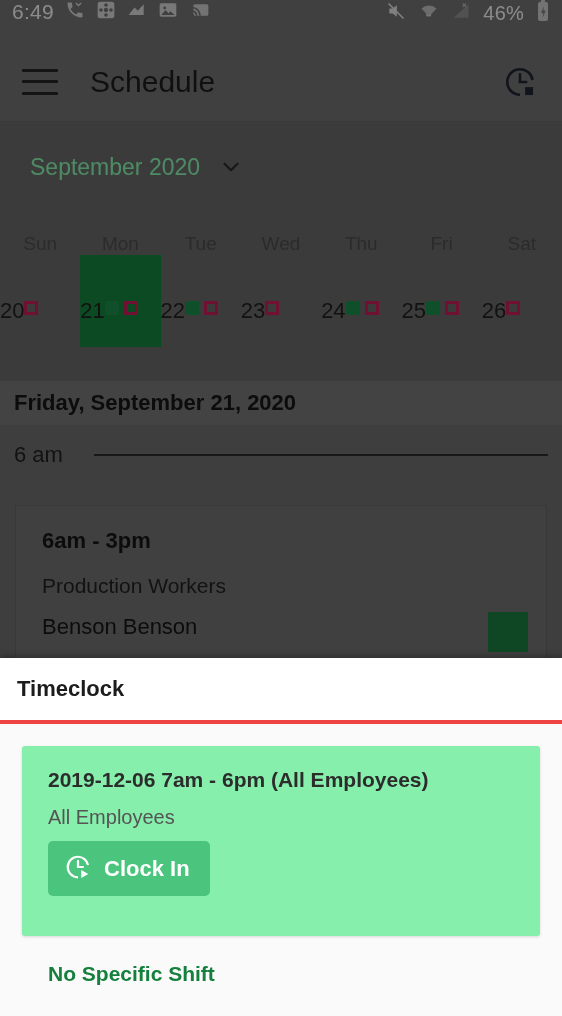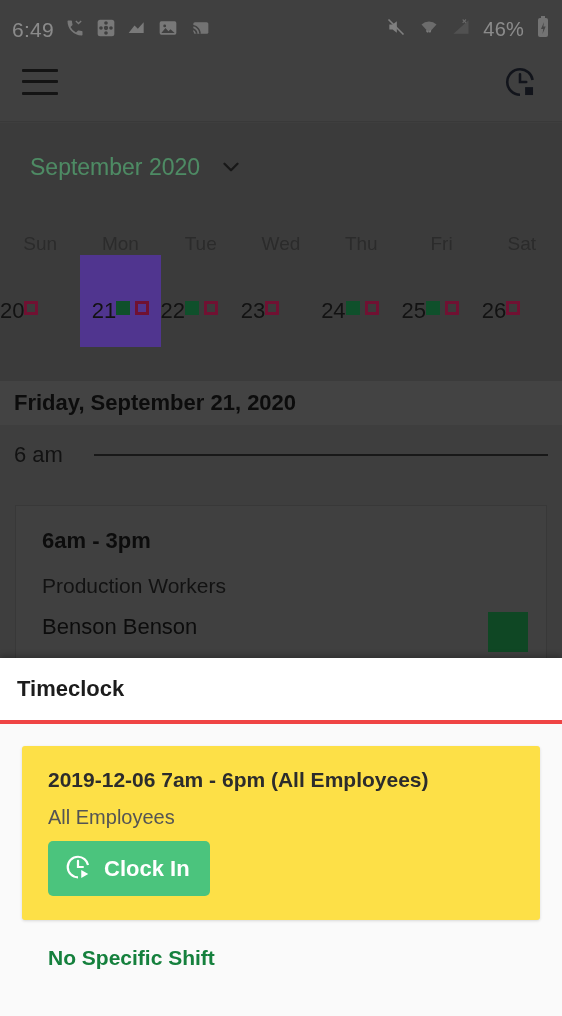--- a/index.html
+++ b/index.html
@@ -36,21 +36,21 @@
   }
 
   
   #status-bar {
     position: absolute;
     left: 0; top: 0;
     width: 562px;
     height: 42px;
     background: #6e6e6e;
     display: flex;
-    align-items: flex-end;
+    align-items: flex-start;
     padding: 0 12px;
     box-sizing: border-box;
   }
   .status-left {
     display: flex;
     align-items: center;
     gap: 11px;
   }
   .status-right {
     margin-left: auto;
@@ -152,22 +152,21 @@
     flex: 1 1 0;
     position: relative;
     height: 92px;
     display: flex;
     flex-direction: row;
     align-items: center;
     justify-content: flex-start;
     cursor: pointer;
   }
   .weekdate-cell.selected {
-    background: #8b5cf6;
-    justify-content: center;
+    background: #15803d;
   }
   .weekdate-num {
     font-size: 22px;
     color: #1f1f1f;
     margin-top: 19px;
   }
   .weekdate-markers {
     display: flex;
     align-items: center;
     gap: 5px;
@@ -287,24 +286,24 @@
   #sheet-title {
     font-size: 22px;
     font-weight: bold;
     color: #1c1c1c;
   }
   #sheet-body {
     padding: 22px 22px 0 22px;
     box-sizing: border-box;
   }
   #timeclock-card {
-    background: #fde047;
+    background: #86efac;
     border-radius: 3px;
     box-shadow: 0 1px 3px rgba(0,0,0,0.14);
-    padding: 22px 24px 24px 26px;
+    padding: 22px 24px 40px 26px;
     box-sizing: border-box;
   }
   #timeclock-card-title {
     font-size: 21px;
     font-weight: bold;
     color: #2c2c2c;
   }
   #timeclock-card-subtitle {
     font-size: 20px;
     color: #545454;
@@ -407,20 +406,21 @@
       </span>
     </div>
   </div>
 
   <div id="app-bar">
     <div id="hamburger-button">
       <span></span>
       <span></span>
       <span></span>
     </div>
+    <div id="app-bar-title">Schedule</div>
     <div id="timeclock-icon-button">
       <svg width="34" height="34" viewBox="0 0 24 24">
         <path d="M12 3a9 9 0 100 18" fill="none" stroke="#1f2430" stroke-width="1.8"></path>
         <path d="M12 3a9 9 0 018.9 7.6" fill="none" stroke="#1f2430" stroke-width="1.8"></path>
         <path d="M12 6.5V12h4.4" fill="none" stroke="#1f2430" stroke-width="1.8" stroke-linecap="round"></path>
         <rect x="15.6" y="15.6" width="5.6" height="5.6" fill="#1f2430"></rect>
       </svg>
     </div>
   </div>
 

